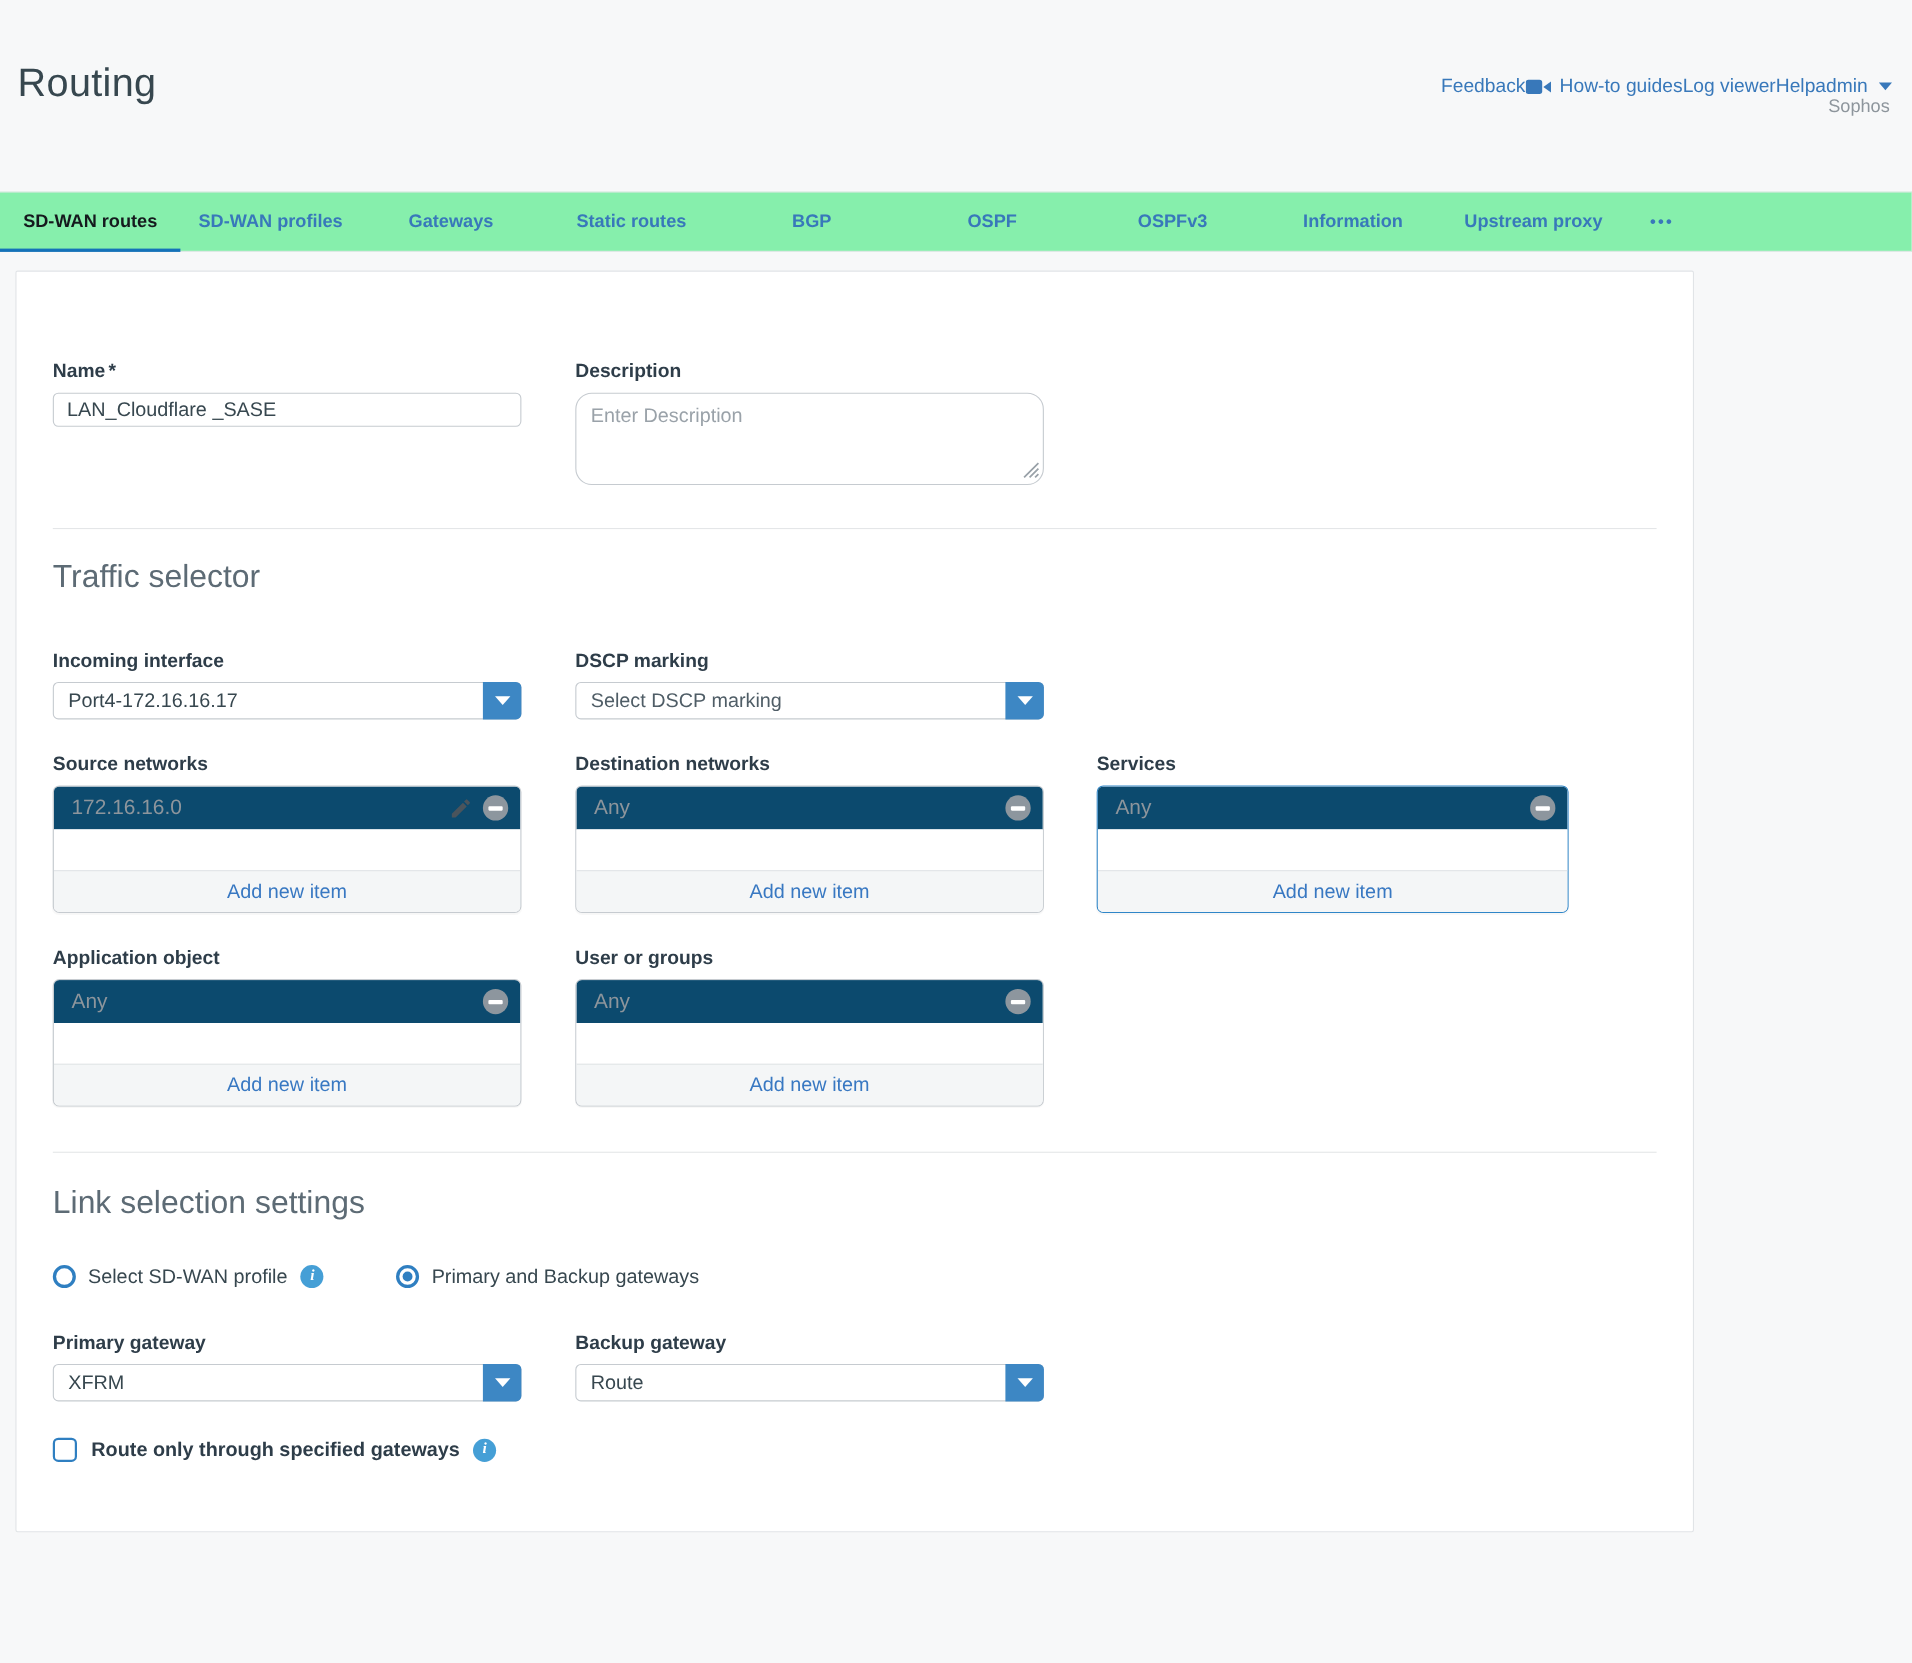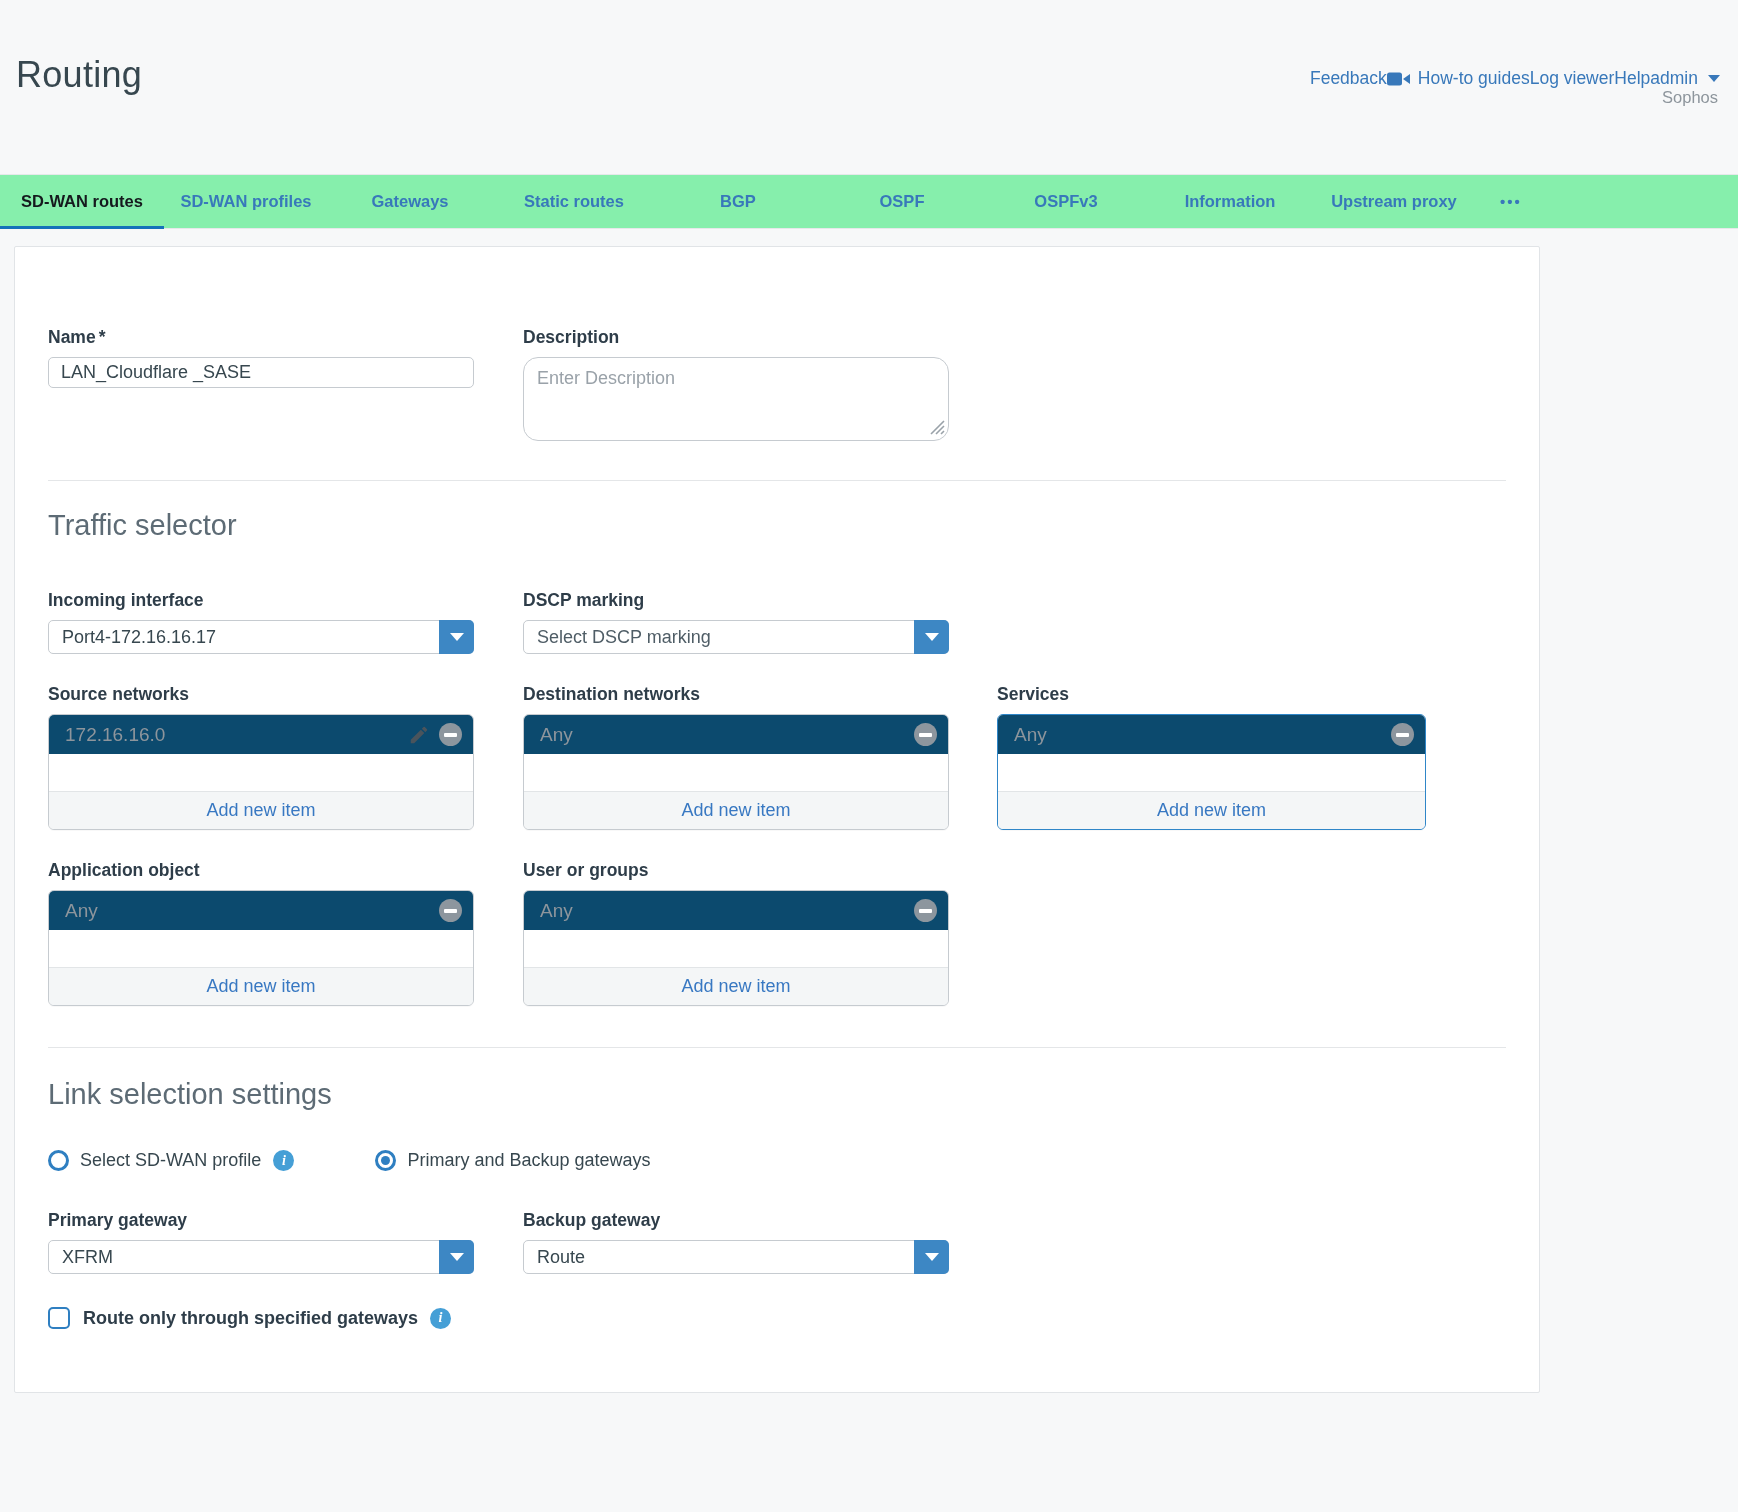--- a/index.html
+++ b/index.html
@@ -66,21 +66,21 @@
   .minus-icon::after { content:""; position:absolute; left:5px; right:5px; top:10px; height:3.5px; background:#fff; border-radius:1px; }
   .pencil-icon { width:22px; height:22px; margin-right:9px; cursor:pointer; flex:none; }
 
   .radios-row { margin-top:39px; display:flex; align-items:flex-end;gap:18px; }
   .radio-group { display:flex; align-items:center; cursor:pointer; }
   .radio { width:21px; height:21px; border-radius:50%; border:3px solid #2f7fc1; background:#fff; display:flex; align-items:center; justify-content:center; flex:none; }
   .radio .dot { width:9px; height:9px; border-radius:50%; background:#2f7fc1; display:none; }
   .radio.selected .dot { display:block; }
   .radio-label { margin-left:11px; font-size:18px; color:#37474f; }
   .info-icon { width:21px; height:21px; border-radius:50%; background:#459fd6; color:#fff; display:flex; align-items:center; justify-content:center; font-size:14px; font-weight:700; font-style:italic; font-family:"Liberation Serif", serif; margin-left:12px; flex:none; cursor:pointer; }
-  .radio-gap { margin-left:63px; }
+  .radio-gap { margin-left:48px; }
 
   .gateway-row { margin-top:39px;align-items:center; }
   .checkbox-row { margin-top:33px; display:flex; align-items:center; }
   .checkbox { width:22px; height:22px; border:2.5px solid #2f7fc1; border-radius:5px; background:#fff; cursor:pointer; flex:none; }
   .checkbox-label { margin-left:13px; font-size:18px; font-weight:700; color:#2e3d49; }
 </style>
 </head>
 <body>
 
 <div class="header">

